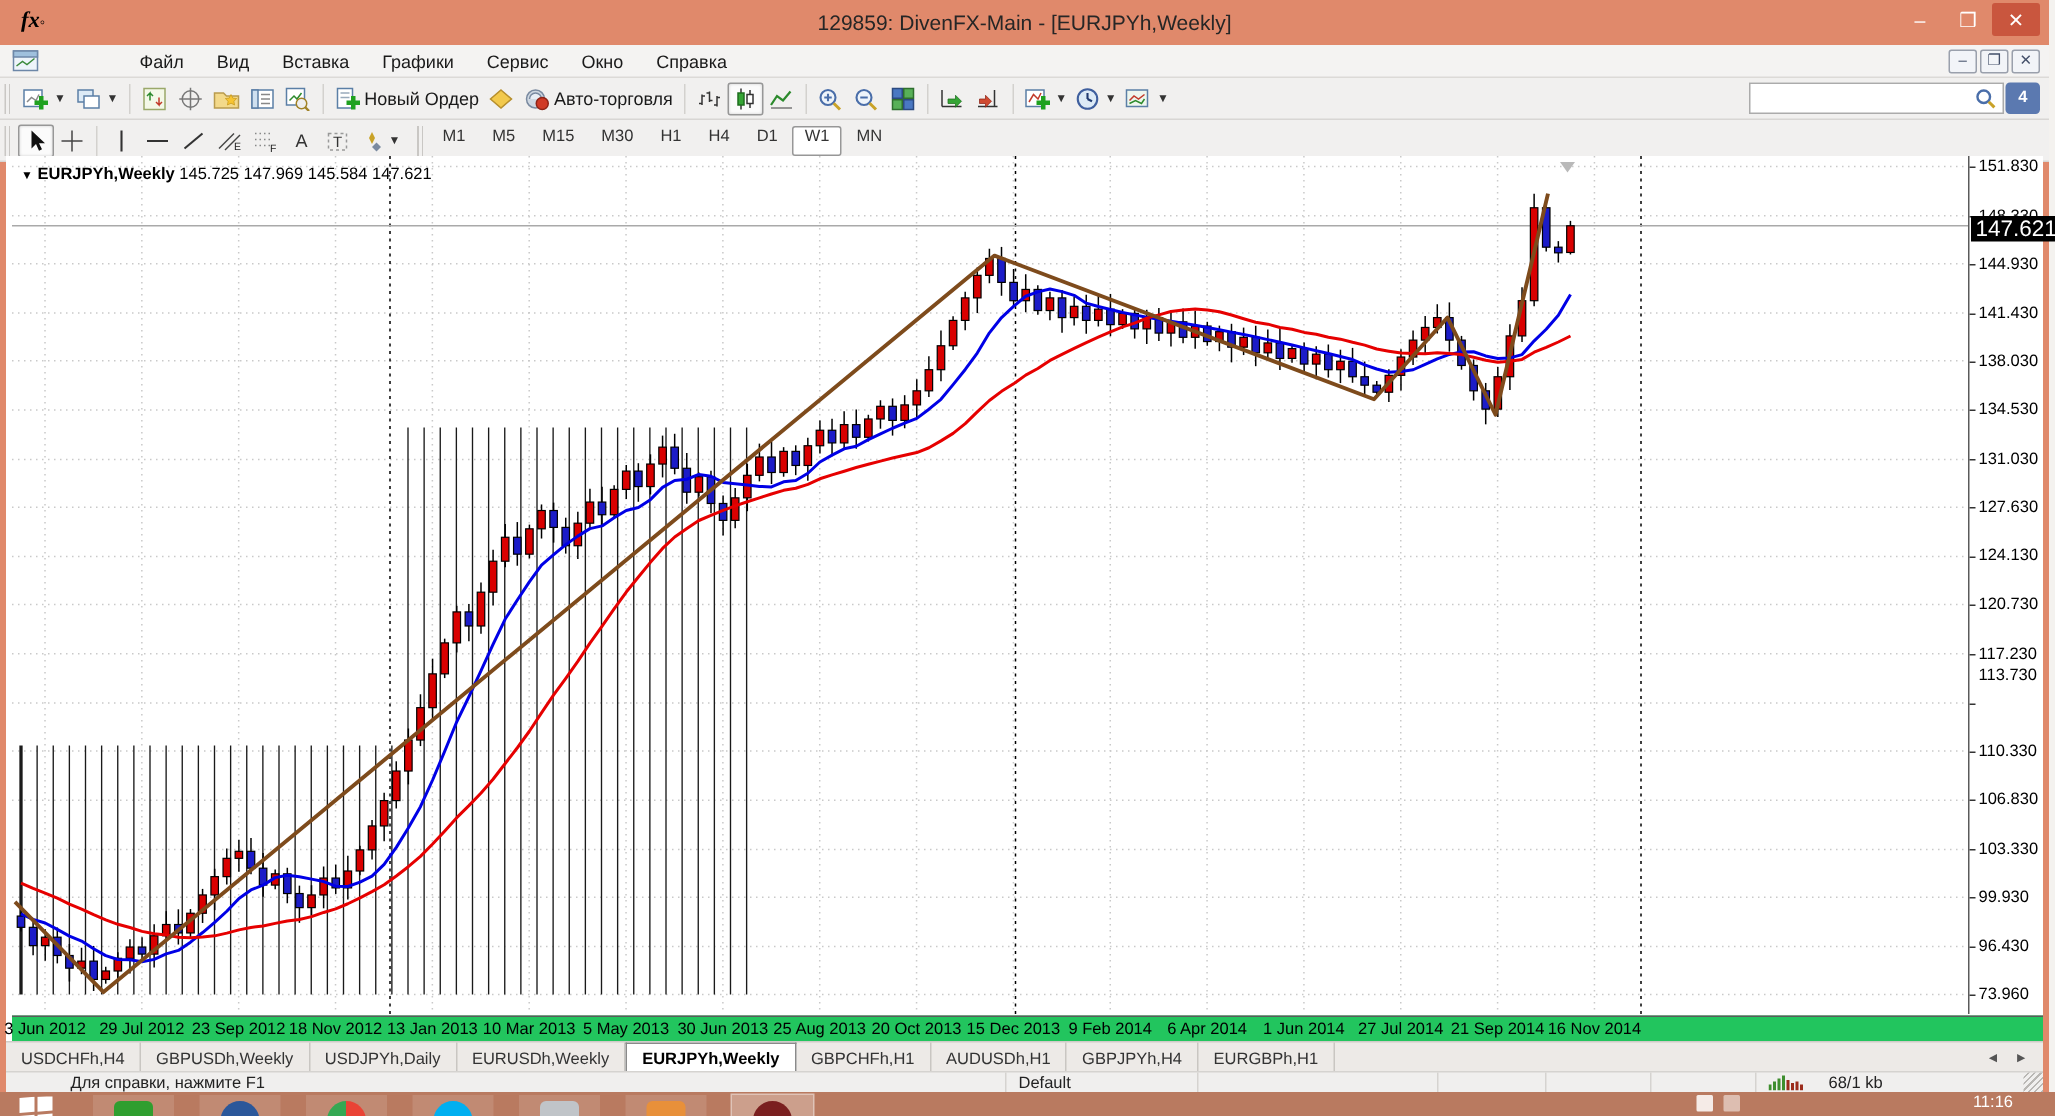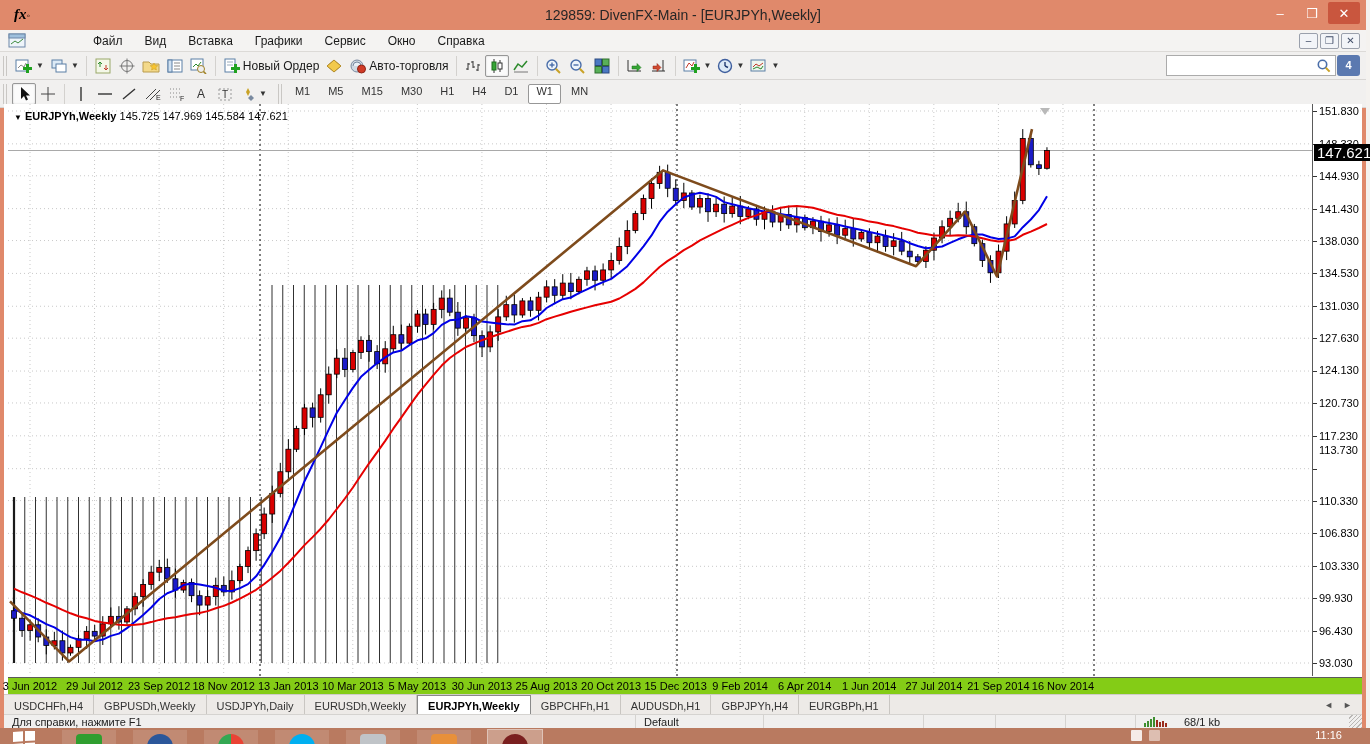--- a/index.html
+++ b/index.html
@@ -47,21 +47,21 @@
   
   .chartwin { position:absolute; left:4px; top:104px; width:1358px; height:590px; background:#fff; }
   .plot { position:absolute; left:4px; top:0; width:1304px; height:462px; background:#fff; }
   .plot svg { position:absolute; left:0; top:0; }
   .chart-label { position:absolute; left:6px; top:6px; font-size:11px; color:#000; background:transparent; z-index:5; }
   .price-scale { position:absolute; left:1308px; top:0; width:50px; height:572px; background:#fff;
     border-left:1px solid #5a5a5a; font-size:11px; color:#000; }
   .pticklabel { position:absolute; left:6px; white-space:nowrap; }
   .ptick { position:absolute; left:0; width:4px; height:1px; background:#333; }
   .price-tag { position:absolute; left:1px; background:#000; color:#fff; padding:0 3px; font-size:15px; z-index:4; }
-  .time-scale { position:absolute; left:4px; top:573px; width:1354px; height:32px; background:#84cc16;
+  .time-scale { position:absolute; left:4px; top:573px; width:1354px; height:32px; background:#22c55e;
     border-top:1px solid #5a5a5a; font-size:11px; color:#000; }
   .tlabel { position:absolute; top:2px; transform:translateX(-50%); white-space:nowrap; }
 
   
   .tabbar { position:absolute; left:4px; top:694px; width:1358px; height:20px; background:#EDEAE7;
     border-top:1px solid #cfccc8; display:flex; align-items:flex-end; }
   .tab { height:19px; padding:2px 10px 0 10px; font-size:11px; color:#333; border-right:1px solid #c9c6c2;
     display:flex; align-items:center; }
   .tab.active { background:#fff; border:1px solid #8a8a8a; border-bottom:none; font-weight:bold; color:#000; }
   .tab-arrows { margin-left:auto; margin-right:10px; font-size:9px; color:#555; display:flex; gap:10px; align-items:center; height:100%; }
@@ -835,21 +835,21 @@
           <div class="pticklabel" style="top: 390.592px;">110.330</div>
           <div class="ptick" style="top: 429.449px;"></div>
           <div class="pticklabel" style="top: 423.449px;">106.830</div>
           <div class="ptick" style="top: 462.306px;"></div>
           <div class="pticklabel" style="top: 456.306px; text-align: center;">103.330</div>
           <div class="ptick" style="top: 494.224px;"></div>
           <div class="pticklabel" style="top: 488.224px;">99.930</div>
           <div class="ptick" style="top: 527.082px;"></div>
           <div class="pticklabel" style="top: 521.082px;">96.430</div>
           <div class="ptick" style="top: 559px;"></div>
-          <div class="pticklabel" style="top: 553px;">93.030</div>
+          <div class="pticklabel" style="top: 553px;">73.960</div>
           <div class="price-tag" style="top: 39.5131px;">147.621</div>
         </div>
       <div class="time-scale" id="time-scale">
           <div class="tlabel" style="left: 22px;">3 Jun 2012</div>
           <div class="tlabel" style="left: 86.56px;">29 Jul 2012</div>
           <div class="tlabel" style="left: 151.12px; text-align: center;">23 Sep 2012</div>
           <div class="tlabel" style="left: 215.68px;">18 Nov 2012</div>
           <div class="tlabel" style="left: 280.24px;">13 Jan 2013</div>
           <div class="tlabel" style="left: 344.8px;">10 Mar 2013</div>
           <div class="tlabel" style="left: 409.36px;">5 May 2013</div>
@@ -876,21 +876,21 @@
         <div class="tab">AUDUSDh,H1</div>
         <div class="tab">GBPJPYh,H4</div>
         <div class="tab">EURGBPh,H1</div>
         <div class="tab-arrows">
           <span>◄</span>
           <span>►</span>
         </div>
       </div>
 
     <div class="statusbar">
-      <div class="scell" style="width:632px;">Для справки, нажмите F1</div>
+      <div class="scell" style="width:632px;margin-left:35px;">Для справки, нажмите F1</div>
       <div class="scell" style="width:128px;">Default</div>
       <div class="scell" style="width:160px;"></div>
       <div class="scell" style="width:72px;"></div>
       <div class="scell" style="width:70px;"></div>
       <div class="scell" style="width:70px;"></div>
       <div class="scell" style="border-right:none;">
         <svg width="26" height="11" viewBox="0 0 26 11">
           <rect x="0" y="7" width="2" height="4" fill="#3e8e2f"></rect>
             <rect x="3" y="5" width="2" height="6" fill="#3e8e2f"></rect>
           <rect x="6" y="3" width="2" height="8" fill="#3e8e2f"></rect>

